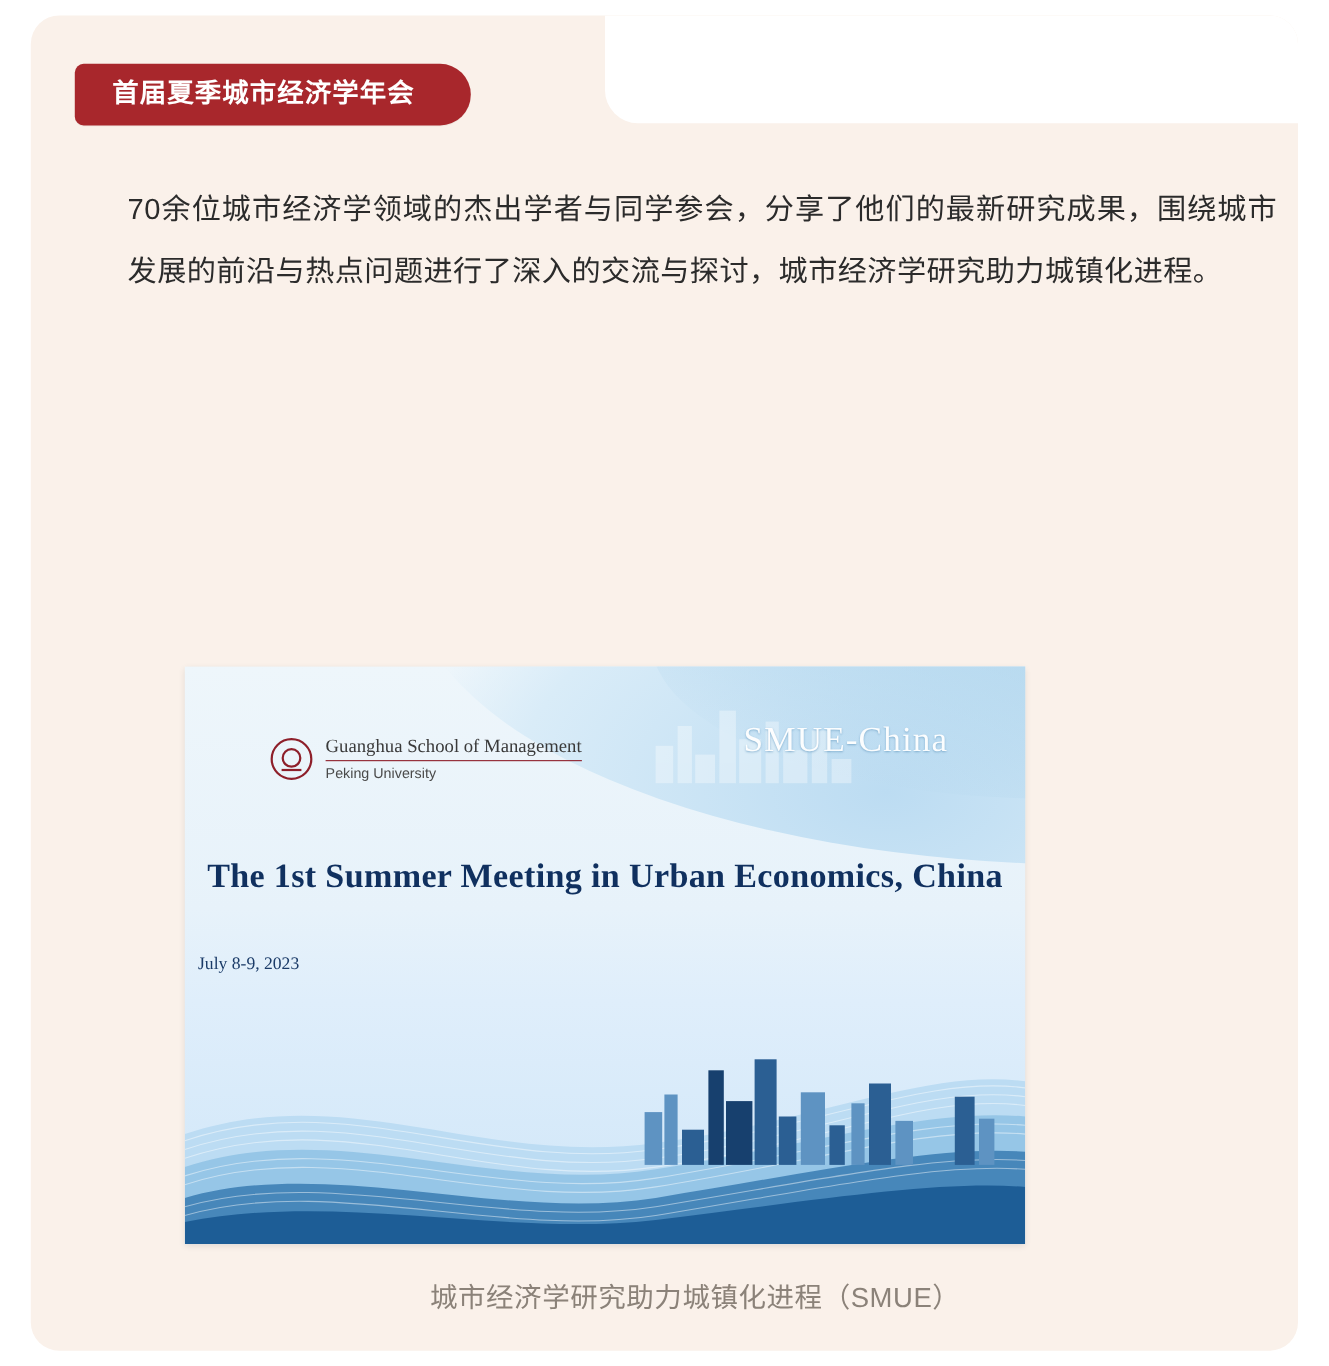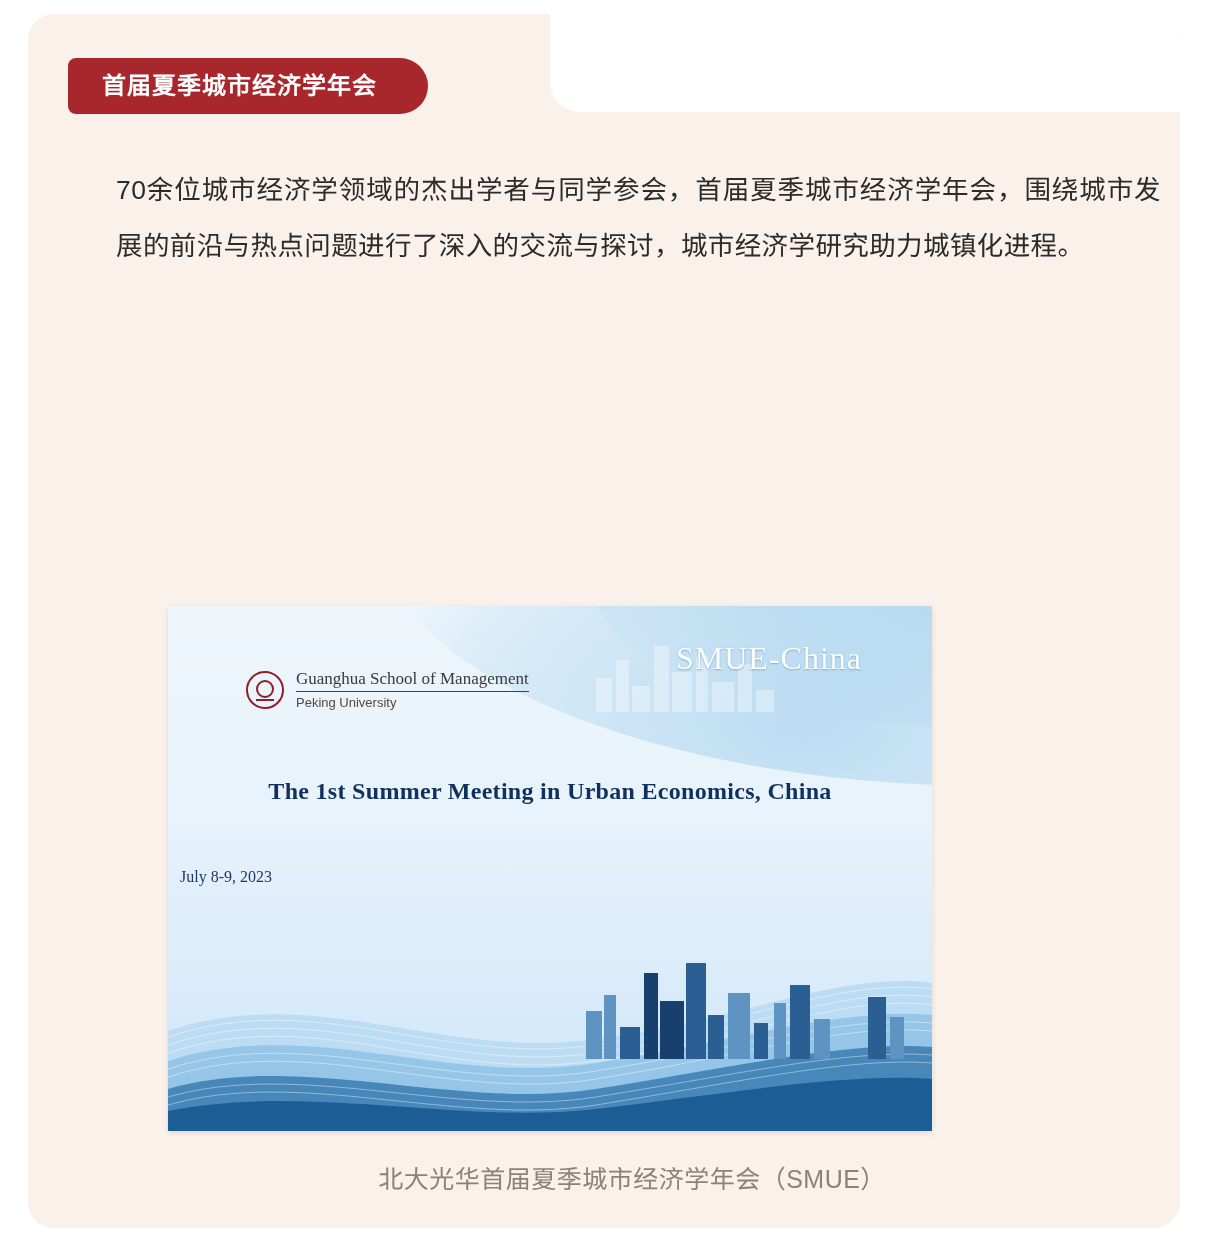--- a/index.html
+++ b/index.html
@@ -165,21 +165,21 @@
   .logo-line2 {
     font-family: Liberation Sans, sans-serif;
     font-size: 13px;
     color: #4a4a4a;
     padding-top: 3px;
   }
 
   .poster-brand {
     position: absolute;
     right: 70px;
-    top: 34px;
+    top: 48px;
     font-family: "Liberation Serif", serif;
     font-size: 32px;
     letter-spacing: 1px;
     color: #ffffff;
     text-shadow: 0 1px 2px rgba(110,160,195,.85);
     opacity: .95;
   }
   .skyline-ghost {
     position: absolute;
     right: 150px;
@@ -195,21 +195,21 @@
     display: block;
   }
 
   .poster-title {
     position: absolute;
     left: 0; right: 0;
     top: 172px;
     text-align: center;
     font-family: "Liberation Serif", serif;
     font-weight: bold;
-    font-size: 24px;
+    font-size: 31px;
     color: #10305f;
     letter-spacing: .3px;
   }
   .poster-date {
     position: absolute;
     left: 12px; right: 0;
     top: 262px;
     text-align: left;
     font-family: "Liberation Serif", serif;
     font-size: 16px;
@@ -259,21 +259,21 @@
 
 <div class="page">
   <div class="card">
     <div class="card-notch"></div>
 
     <div class="ribbon">
       <span class="ribbon-text">首届夏季城市经济学年会</span>
     </div>
 
     <div class="content">
-      <p class="para">70余位城市经济学领域的杰出学者与同学参会，首届夏季城市经济学年会，围绕城市发展的前沿与热点问题进行了深入的交流与探讨，城市经济学研究助力城镇化进程。</p>
+      <p class="para">70余位城市经济学领域的杰出学者与同学参会，分享了他们的最新研究成果，围绕城市发展的前沿与热点问题进行了深入的交流与探讨，城市经济学研究助力城镇化进程。</p>
     </div>
 
     <div class="figure">
       <div class="poster">
         <div class="poster-top-wave"></div>
         <div class="poster-top-wave2"></div>
 
         <div class="poster-logo">
           <span class="seal"></span>
           <span class="logo-txt">
@@ -328,16 +328,16 @@
           <i class="light" style="left:606px;width:12px;height:56px"></i>
           <i style="left:622px;width:20px;height:74px"></i>
           <i class="light" style="left:646px;width:16px;height:40px"></i>
           <i style="left:700px;width:18px;height:62px"></i>
           <i class="light" style="left:722px;width:14px;height:42px"></i>
           <i style="left:770px;width:22px;height:70px"></i>
           <i class="light" style="left:796px;width:14px;height:48px"></i>
         </div>
       </div>
 
-      <div class="caption">北大光华首届夏季城市经济学年会（SMUE）</div>
+      <div class="caption">城市经济学研究助力城镇化进程（SMUE）</div>
     </div>
   </div>
 </div>
 
 </body></html>

